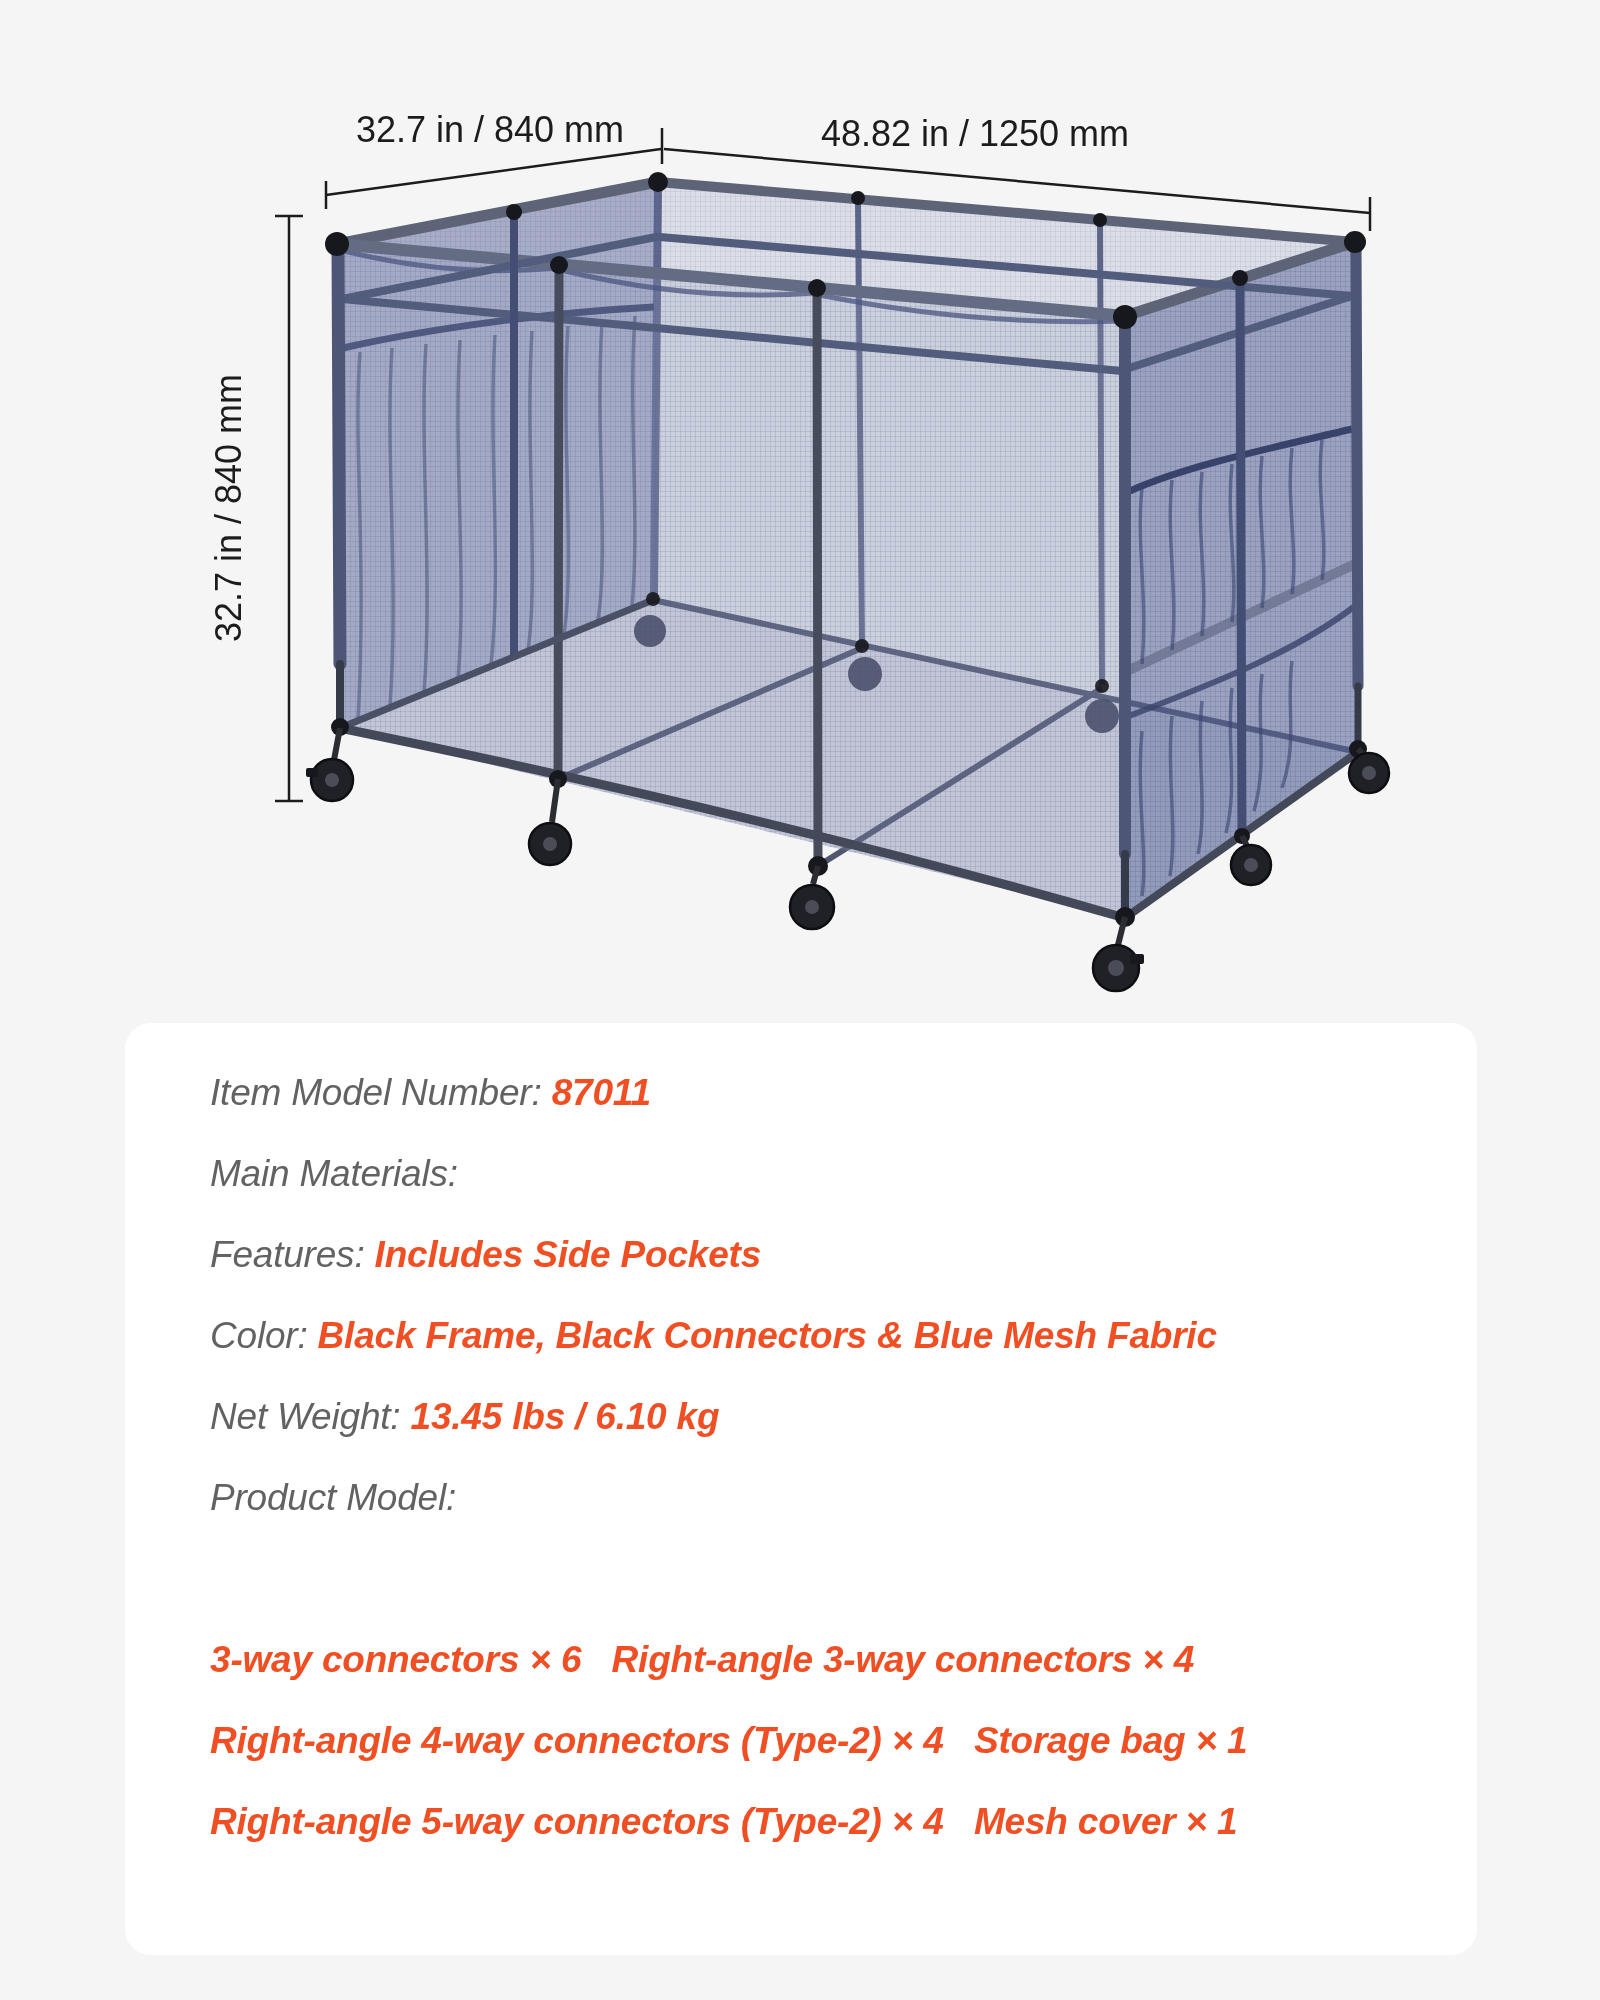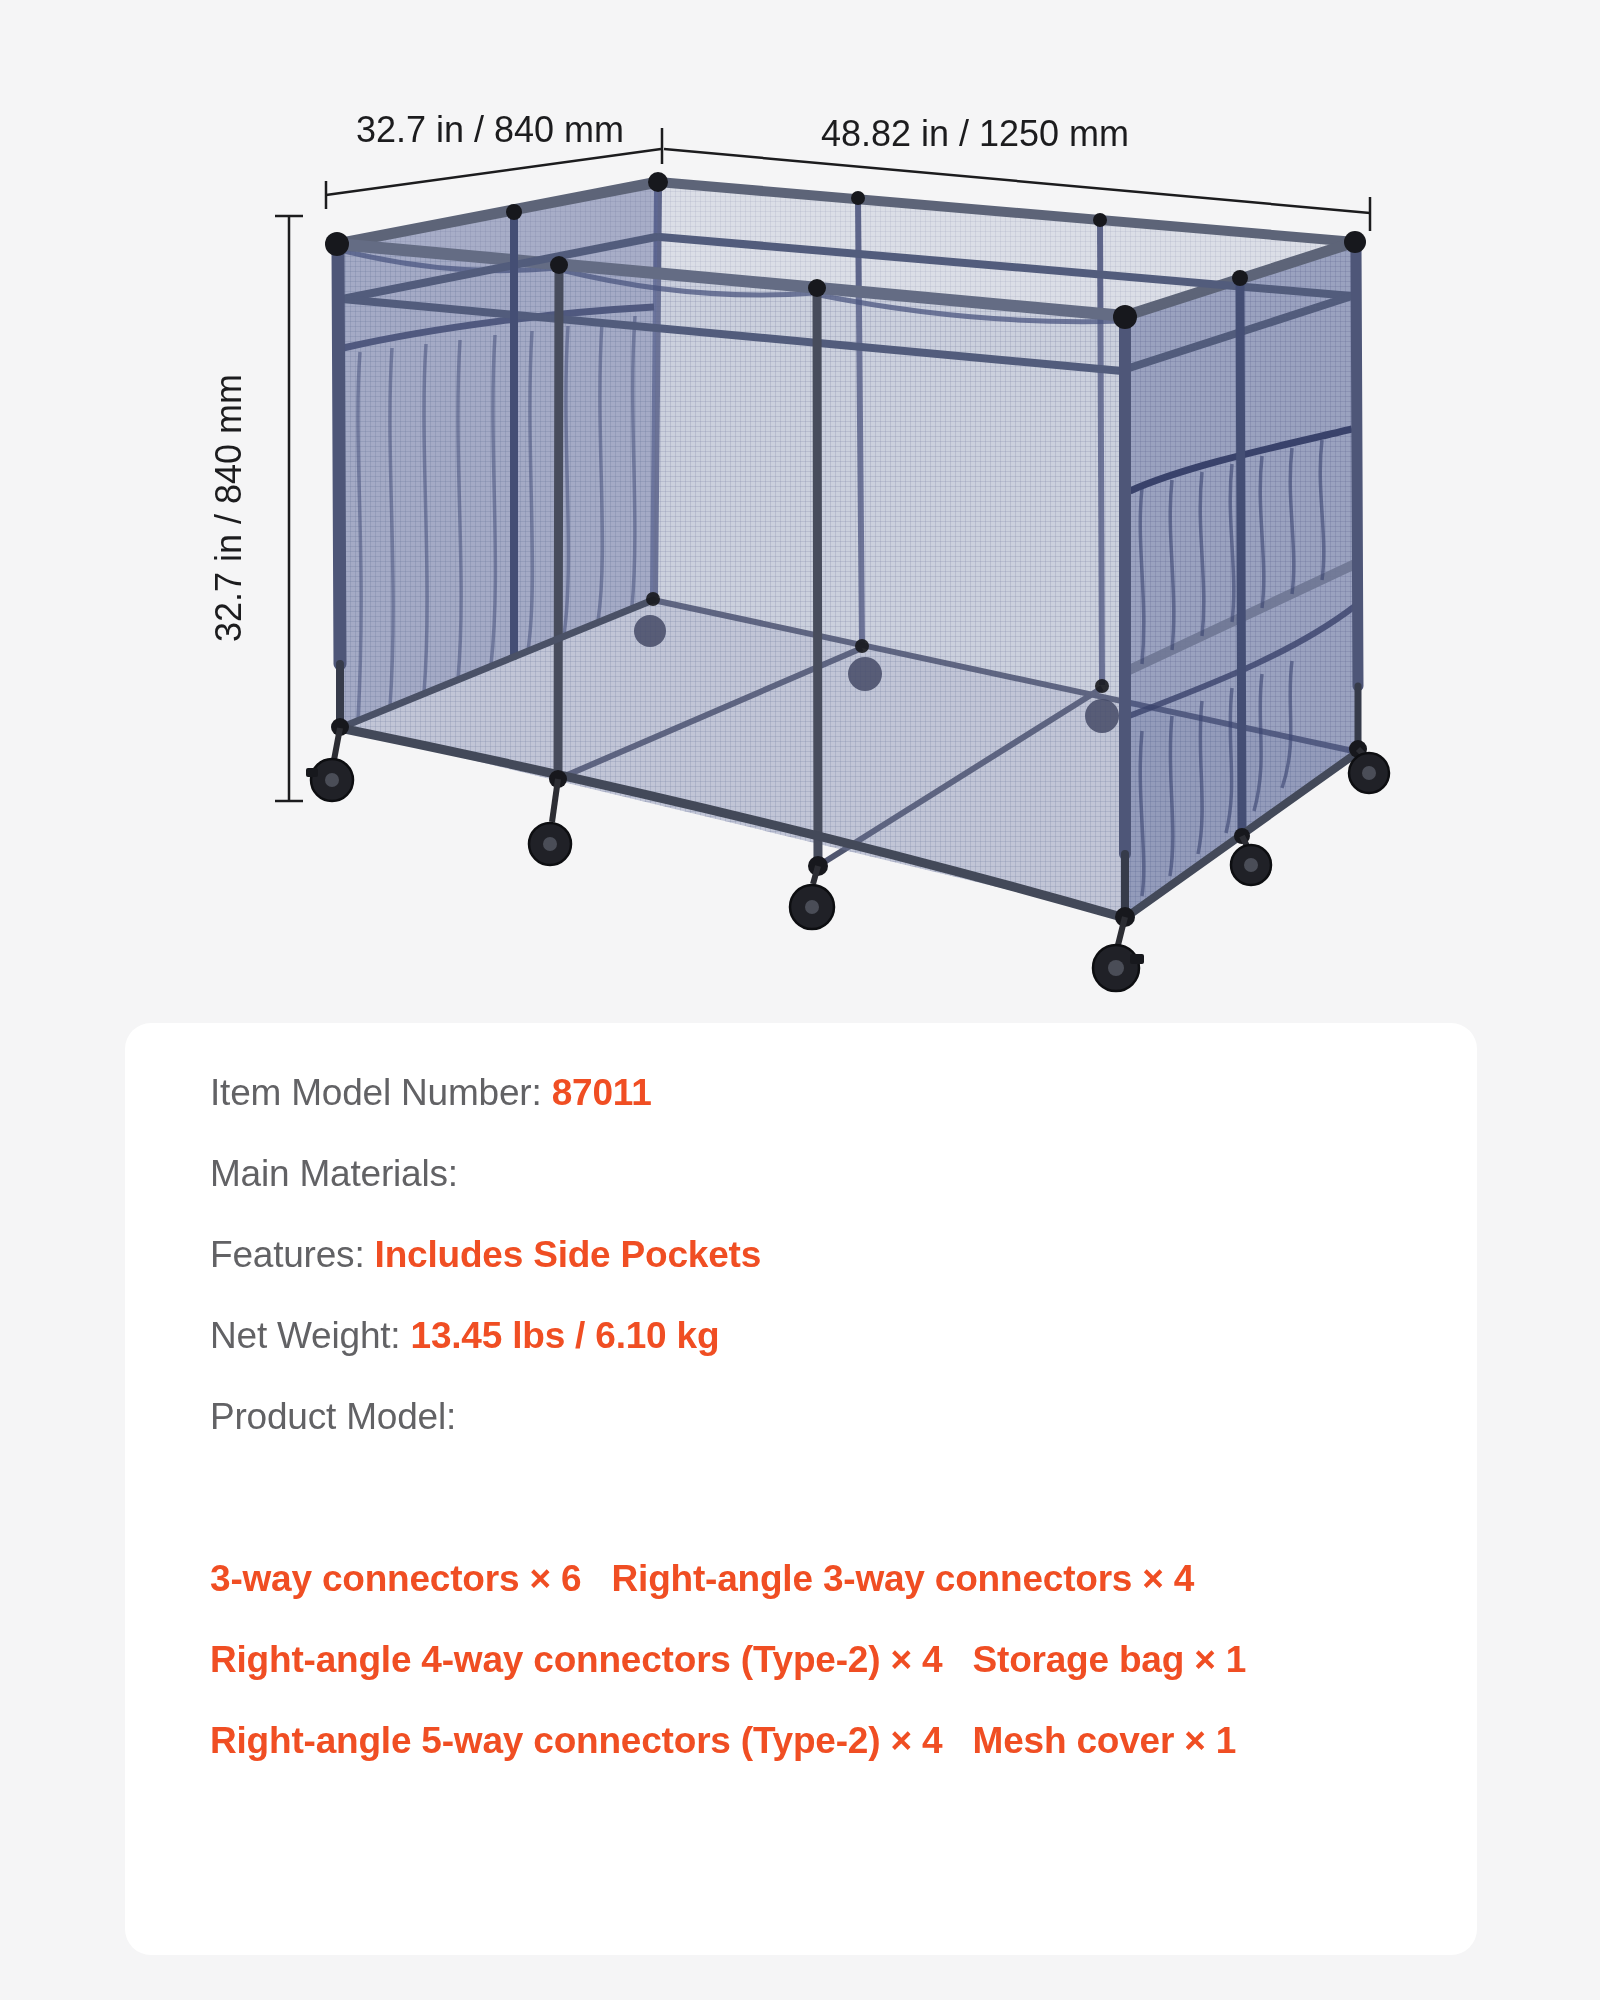--- a/index.html
+++ b/index.html
@@ -8,21 +8,21 @@
     background:#f5f5f6;
     font-family:"Liberation Sans",sans-serif;
     overflow:hidden;
   }
   .figure{position:absolute;top:0;left:0;width:1600px;height:1010px}
   .figure svg{display:block}
   .dim-label{font-size:36px;fill:#1c1c1e;font-family:"Liberation Sans",sans-serif}
   .spec-card{
     position:absolute;left:125px;top:1023px;width:1352px;height:932px;
     background:#ffffff;border-radius:26px;
-    padding:30px 30px 0 85px;box-sizing:border-box;
+    padding:30px 30px 0 85px;box-sizing:border-box;font-style:italic;
   }
   .spec-row{
     height:81px;display:flex;align-items:center;
     font-size:37px;line-height:1.15;white-space:pre;letter-spacing:-0.2px;
   }
   .spec-label{color:#626265}
   .spec-value{color:#f04e23;font-weight:700}
 </style>
 </head>
 <body>
@@ -229,20 +229,23 @@
   <div class="spec-row">
     <span class="spec-label">Item Model Number: </span><span class="spec-value">87011</span>
   </div>
   <div class="spec-row">
     <span class="spec-label">Main Materials: </span>
   </div>
   <div class="spec-row">
     <span class="spec-label">Features: </span><span class="spec-value">Includes Side Pockets</span>
   </div>
   <div class="spec-row">
+    <span class="spec-label">Color: </span><span class="spec-value">Black Frame, Black Connectors &amp; Blue Mesh Fabric</span>
+  </div>
+  <div class="spec-row">
     <span class="spec-label">Net Weight: </span><span class="spec-value">13.45 lbs / 6.10 kg</span>
   </div>
   <div class="spec-row">
     <span class="spec-label">Product Model: </span>
   </div>
   <div class="spec-row">
     
   </div>
   <div class="spec-row">
     <span class="spec-label"></span><span class="spec-value">3-way connectors × 6   Right-angle 3-way connectors × 4</span>

